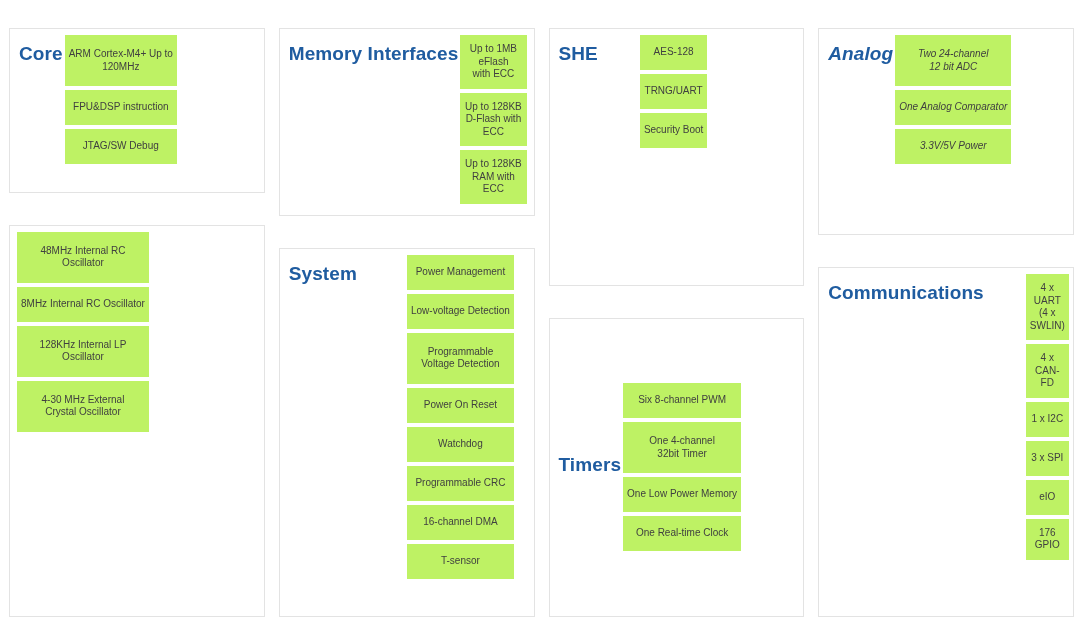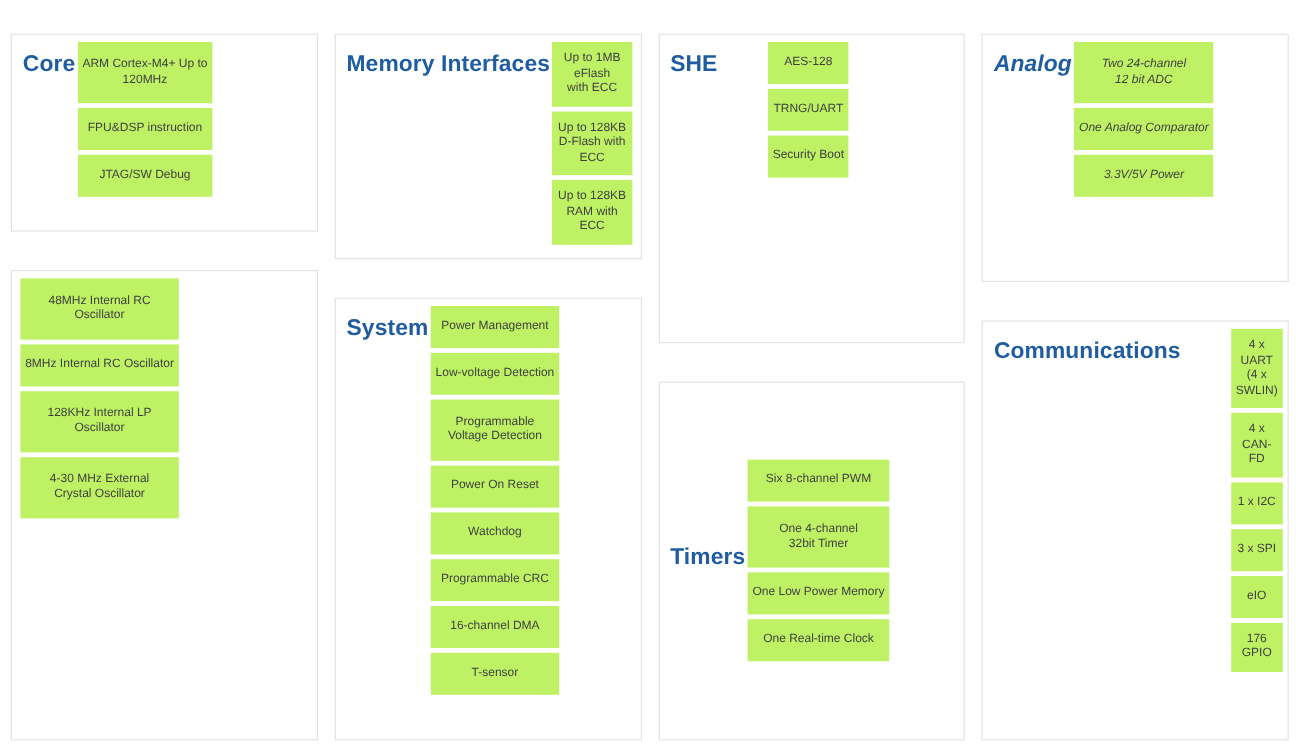--- a/index.html
+++ b/index.html
@@ -110,21 +110,21 @@
       <div class="panel" style="height: 210px;">
         <div class="panel-title">Memory Interfaces</div>
         <div class="chips">
           <div class="chip two-line">Up to 1MB eFlash
 with ECC</div>
           <div class="chip two-line">Up to 128KB D-Flash with
 ECC</div>
           <div class="chip">Up to 128KB RAM with ECC</div>
         </div>
       </div>
-      <div class="panel" style="height: 415px;">
+      <div class="panel" style="height: 415px; gap: 48px;">
         <div class="panel-title">System</div>
         <div class="chips">
           <div class="chip">Power Management</div>
           <div class="chip">Low-voltage Detection</div>
           <div class="chip two-line">Programmable
 Voltage Detection</div>
           <div class="chip">Power On Reset</div>
           <div class="chip">Watchdog</div>
           <div class="chip">Programmable CRC</div>
           <div class="chip">16-channel DMA</div>

